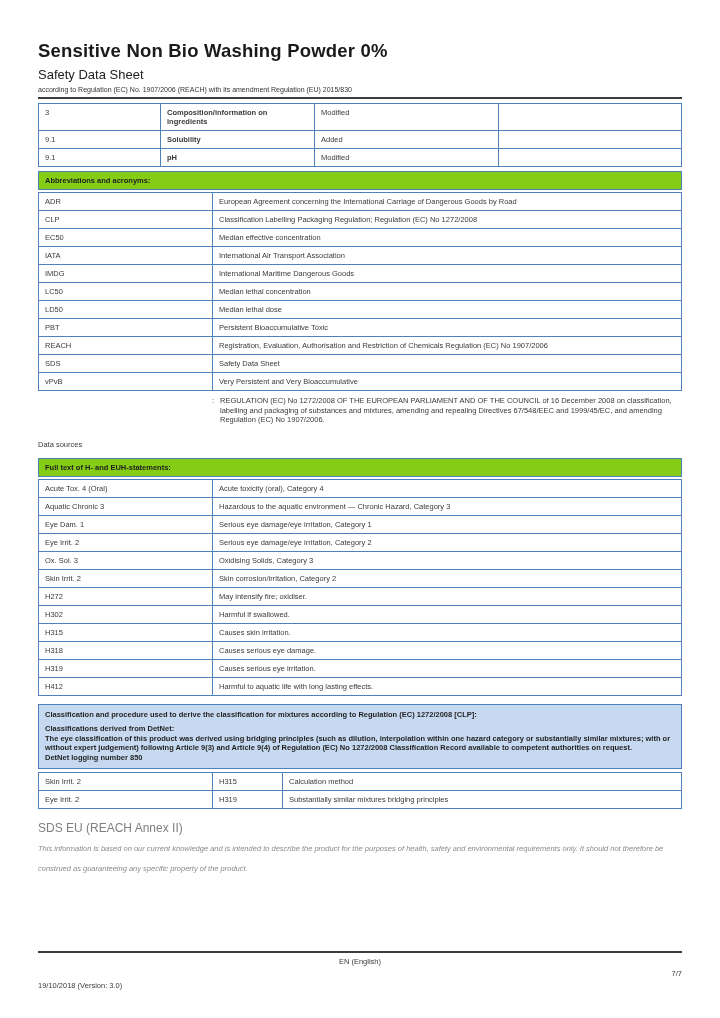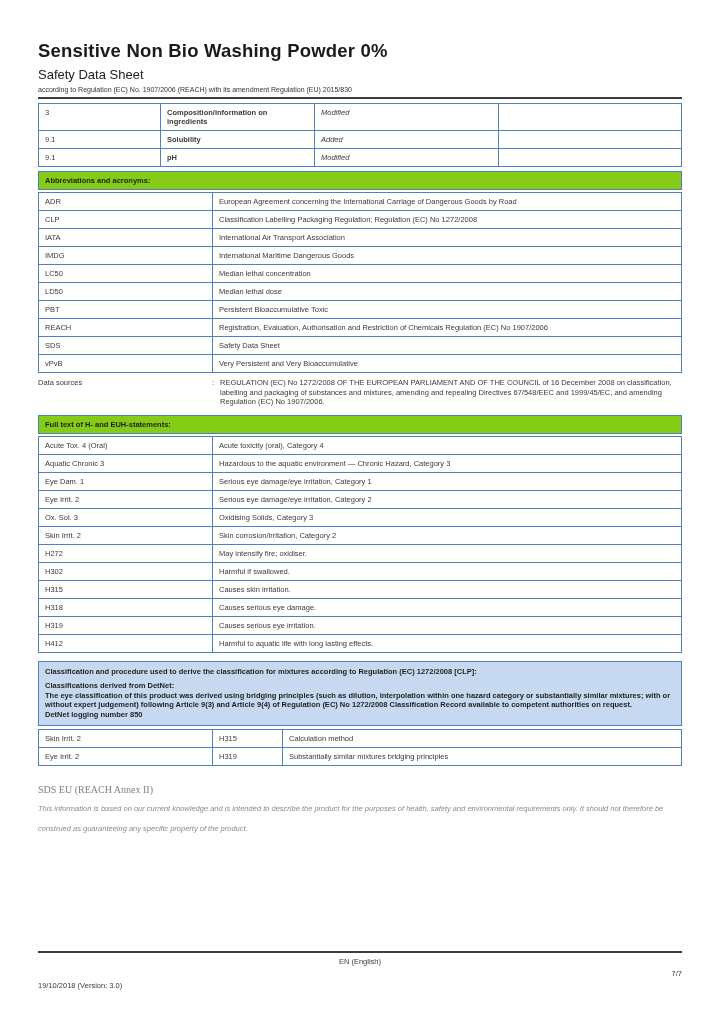--- a/index.html
+++ b/index.html
@@ -32,42 +32,42 @@
   .band {
     border: 1px solid #4f81bd;
     background: #84cc16;
     font-size: 7.5px; line-height: 9px;
     font-weight: bold;
     color: #1f1f1f;
     padding: 4px 6px;
   }
   .gap2 { height: 2px; } .gap3 { height: 3px; } .gap4 { height: 4px; } .gap8 { height: 8px; }
 
-  .rev-c1 { width: 122px; } .rev-c2 { width: 154px; font-weight: bold; } .rev-c3 { width: 184px; font-style: italic; }
+  .rev-c1 { width: 122px; } .rev-c2 { width: 154px; font-weight: bold; } .rev-c3 { width: 184px; }
   .two-c1 { width: 174px; }
   .cls-c1 { width: 174px; } .cls-c2 { width: 70px; }
 
   
   .datasources { display: flex; font-size: 7.5px; line-height: 9.5px; margin-top: 5px; color: #3a3a3a; }
-  .datasources .ds-label { width: 174px; flex: 0 0 174px; }
+  .datasources .ds-label { width: 174px; flex: 0 0 174px; margin-top: 44px; }
   .datasources .ds-colon { flex: 0 0 8px; }
   .datasources .ds-text { flex: 1; }
 
   
   .cls-block {
     border: 1px solid #4f81bd;
     background: #c7d9f0;
     padding: 5px 0 6px 6px;
     font-size: 7.5px; line-height: 9.5px;
     font-weight: bold; color: #1f1f1f;
   }
   .cls-block .cls-head { margin-bottom: 5px; }
 
   
-  .sds-ref { font-size: 10px; color: #7f7f7f; margin-top: 18px; font-family: Liberation Serif, serif; }
+  .sds-ref { font-size: 12px; color: #7f7f7f; margin-top: 12px; }
   .disclaimer { font-size: 7.5px; line-height: 20px; font-style: italic; color: #8a8a8a; margin-top: 4px; }
 
   
   .page-footer {
     position: absolute; left: 38px; right: 38px; top: 951px;
     border-top: 2px solid #3d3d3d;
     padding-top: 4px;
     font-size: 7.5px; color: #3a3a3a;
   }
   .page-footer .pf-left { position: absolute; left: 0; top: 4px; margin-top: 24px; }
@@ -114,20 +114,24 @@
   <div class="gap2"></div>
   <table>
     <tbody>
       <tr>
         <td class="two-c1">ADR</td>
         <td>European Agreement concerning the International Carriage of Dangerous Goods by Road</td>
       </tr>
       <tr>
         <td class="two-c1">CLP</td>
         <td>Classification Labelling Packaging Regulation; Regulation (EC) No 1272/2008</td>
+      </tr>
+      <tr>
+        <td class="two-c1">EC50</td>
+        <td>Median effective concentration</td>
       </tr>
       <tr>
         <td class="two-c1">IATA</td>
         <td>International Air Transport Association</td>
       </tr>
       <tr>
         <td class="two-c1">IMDG</td>
         <td>International Maritime Dangerous Goods</td>
       </tr>
       <tr>

